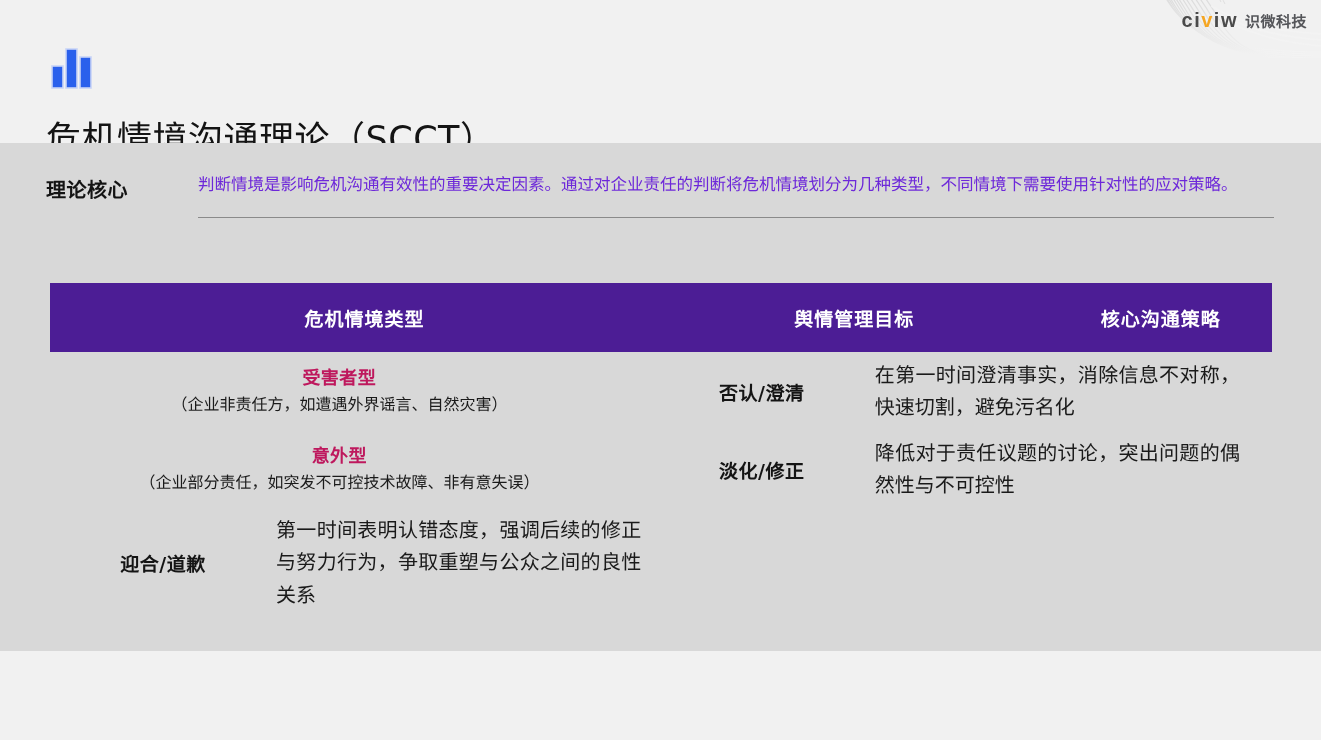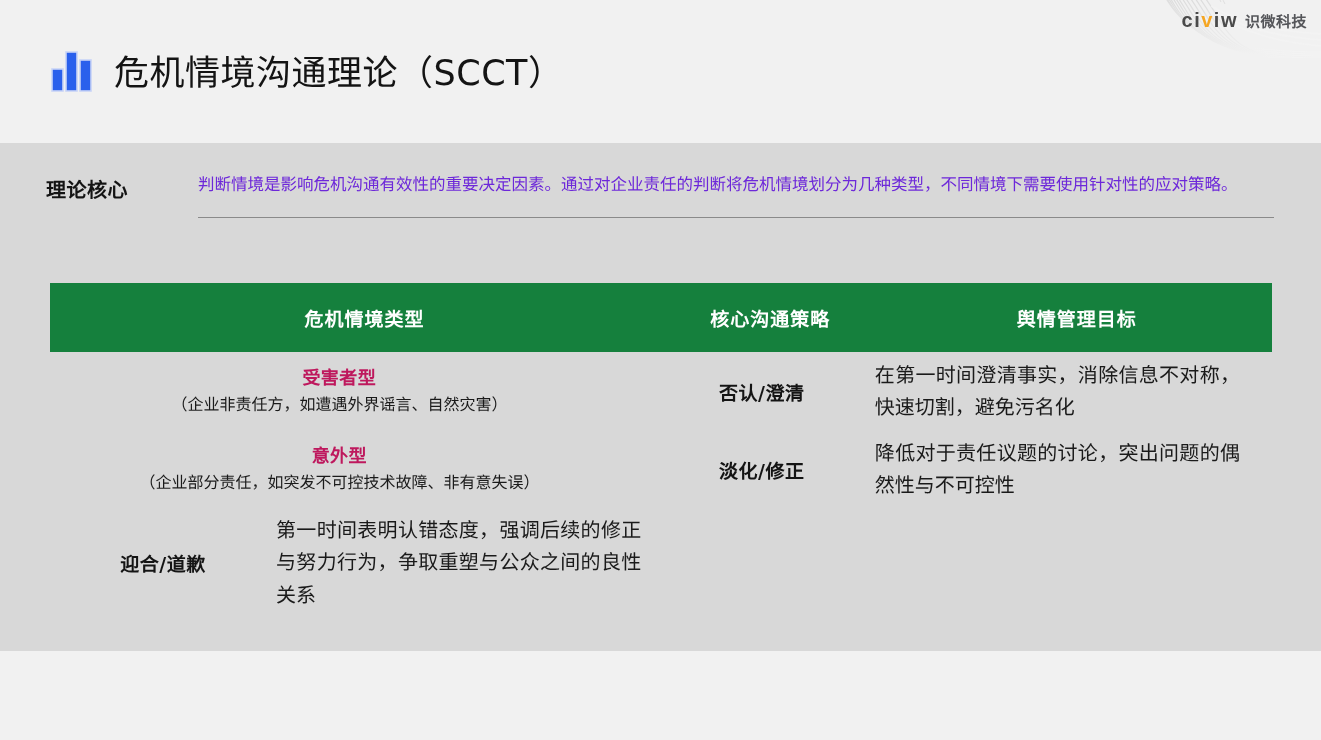--- a/index.html
+++ b/index.html
@@ -67,22 +67,23 @@
     color: #55565a;
     line-height: 1;
     text-align: center;
   }
 
   .title-row {
     position: absolute;
     left: 46px;
     top: 44px;
     display: flex;
-    align-items: flex-end;
+    align-items: flex-start;
     gap: 18px;
+    flex-direction: column;
   }
   .bar-icon {
     width: 50px;
     height: 48px;
     position: relative;
     flex: none;
   }
   .page-title {
     font-family: "DejaVu Sans", sans-serif;
     font-size: 35px;
@@ -139,21 +140,21 @@
 
   
   .scct-table {
     position: absolute;
     left: 50px;
     top: 140px;
     width: 1222px;
   }
   .tbl-header {
     display: flex;
-    background: #15803d;
+    background: #4c1d95;
     height: 69px;
     align-items: center;
     padding-left: 20px;
   }
   .tbl-header .cell {
     font-family: "DejaVu Sans", sans-serif;
     font-weight: 700;
     font-size: 19px;
     color: #ffffff;
     text-align: center;
@@ -287,22 +288,22 @@
     <div class="intro-body">
       <p class="intro-text">判断情境是影响危机沟通有效性的重要决定因素。通过对企业责任的判断将危机情境划分为几种类型，不同情境下需要使用针对性的应对策略。</p>
       <div class="intro-divider"></div>
     </div>
   </div>
 
   <div class="scct-table">
 
     <div class="tbl-header">
       <div class="cell col-type">危机情境类型</div>
+      <div class="cell col-goal">舆情管理目标</div>
       <div class="cell col-strat">核心沟通策略</div>
-      <div class="cell col-goal">舆情管理目标</div>
     </div>
 
     <div class="tbl-row">
       <div class="col-type">
         <div class="type-name">受害者型</div>
         <div class="type-desc">（企业非责任方，如遭遇外界谣言、自然灾害）</div>
       </div>
       <div class="col-strat">否认/澄清</div>
       <div class="col-goal">在第一时间澄清事实，消除信息不对称，快速切割，避免污名化</div>
     </div>

